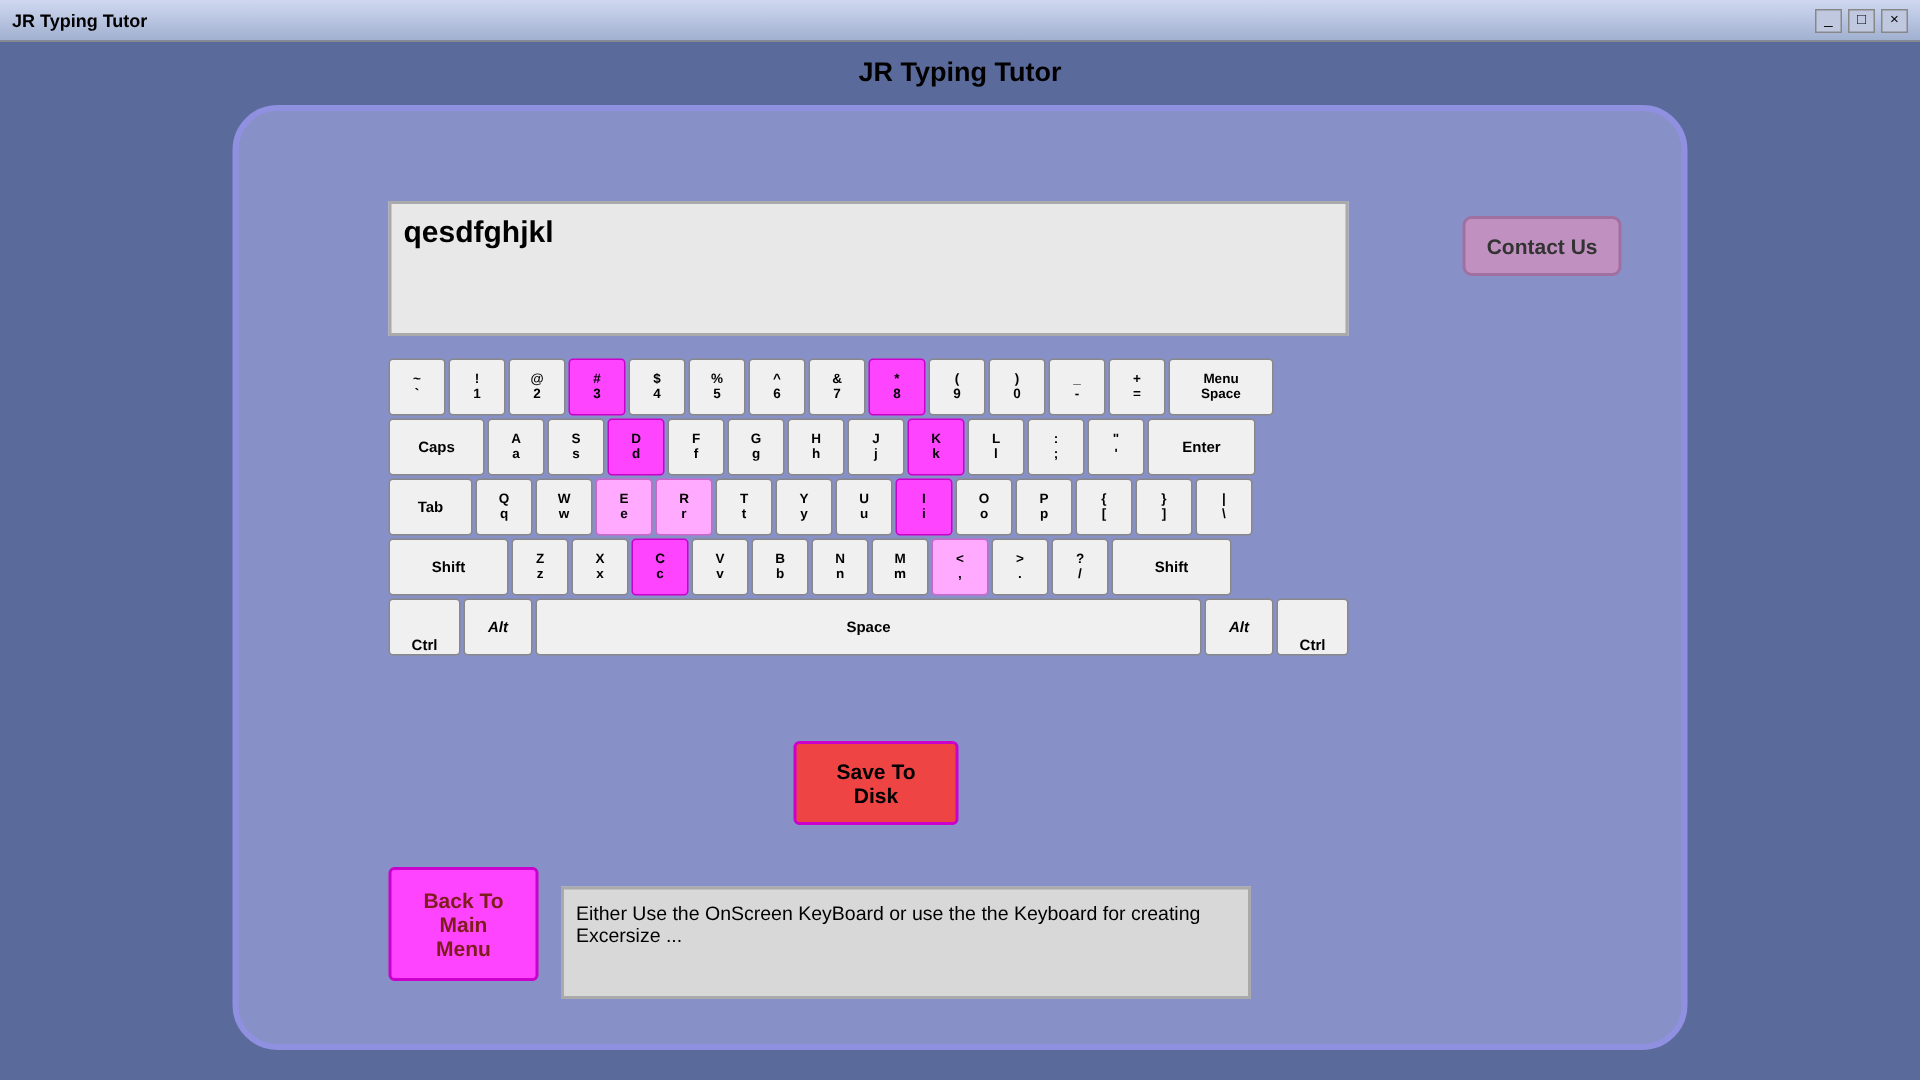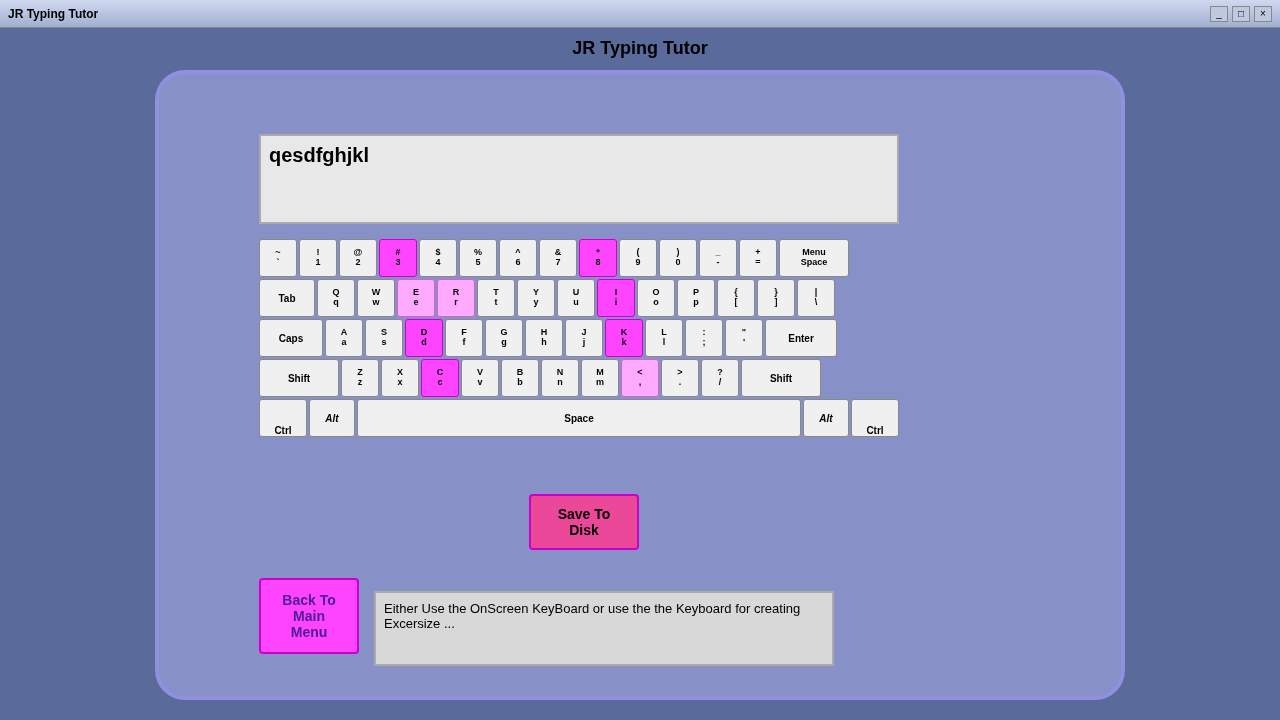--- a/index.html
+++ b/index.html
@@ -154,21 +154,21 @@
     .key.wide-backspace { min-width: 70px; }
     .key.wide-enter { min-width: 72px; }
     .key.wide-ctrl { min-width: 48px; justify-content: flex-end; }
     .key.wide-alt { min-width: 46px; font-style: italic; }
 
     
     .save-btn {
       position: absolute;
       top: 420px;
       left: 370px;
-      background: #ec4899;
+      background: #ef4444;
       border: 2px solid #cc00cc;
       border-radius: 4px;
       padding: 10px 20px;
       font-size: 14px;
       font-weight: bold;
       color: #000;
       cursor: pointer;
       text-align: center;
       width: 110px;
     }
@@ -177,21 +177,21 @@
     .back-btn {
       position: absolute;
       bottom: 42px;
       left: 100px;
       background: #ff44ff;
       border: 2px solid #cc00cc;
       border-radius: 4px;
       padding: 12px 14px;
       font-size: 14px;
       font-weight: bold;
-      color: #4c1d95;
+      color: #7f1d1d;
       cursor: pointer;
       text-align: center;
       width: 100px;
     }
 
     
     .info-box {
       position: absolute;
       bottom: 30px;
       left: 215px;
@@ -215,20 +215,21 @@
     <div class="tb-btn">×</div>
   </div>
 </div>
 
 <div class="app-title">JR Typing Tutor</div>
 
 <div class="main-container">
 
   <div class="text-area">qesdfghjkl</div>
 
+  <button class="contact-us-btn">Contact Us</button>
 
   <div class="keyboard">
 
     <div class="key-row">
       <div class="key">
           <span class="top-char">~</span>
           <span class="bot-char">`</span>
         </div>
       <div class="key">
           <span class="top-char">!</span>
@@ -278,20 +279,73 @@
           <span class="top-char">+</span>
           <span class="bot-char">=</span>
         </div>
       <div class="key wide-backspace">
           <span class="top-char">Menu</span>
           <span class="bot-char">Space</span>
         </div>
     </div>
 
     <div class="key-row">
+      <div class="key wide-caps">
+          <span>Caps</span>
+        </div>
+      <div class="key">
+          <span class="top-char">A</span>
+          <span class="bot-char">a</span>
+        </div>
+      <div class="key">
+          <span class="top-char">S</span>
+          <span class="bot-char">s</span>
+        </div>
+      <div class="key highlighted">
+          <span class="top-char">D</span>
+          <span class="bot-char">d</span>
+        </div>
+      <div class="key">
+          <span class="top-char">F</span>
+          <span class="bot-char">f</span>
+        </div>
+      <div class="key">
+          <span class="top-char">G</span>
+          <span class="bot-char">g</span>
+        </div>
+      <div class="key">
+          <span class="top-char">H</span>
+          <span class="bot-char">h</span>
+        </div>
+      <div class="key">
+          <span class="top-char">J</span>
+          <span class="bot-char">j</span>
+        </div>
+      <div class="key highlighted">
+          <span class="top-char">K</span>
+          <span class="bot-char">k</span>
+        </div>
+      <div class="key">
+          <span class="top-char">L</span>
+          <span class="bot-char">l</span>
+        </div>
+      <div class="key">
+          <span class="top-char">:</span>
+          <span class="bot-char">;</span>
+        </div>
+      <div class="key">
+          <span class="top-char">"</span>
+          <span class="bot-char">'</span>
+        </div>
+      <div class="key wide-enter">
+          <span>Enter</span>
+        </div>
+    </div>
+
+    <div class="key-row">
       <div class="key wide-2">
           <span>Tab</span>
         </div>
       <div class="key">
           <span class="top-char">Q</span>
           <span class="bot-char">q</span>
         </div>
       <div class="key">
           <span class="top-char">W</span>
           <span class="bot-char">w</span>
@@ -336,73 +390,20 @@
           <span class="top-char">}</span>
           <span class="bot-char">]</span>
         </div>
       <div class="key">
           <span class="top-char">|</span>
           <span class="bot-char">\</span>
         </div>
     </div>
 
     <div class="key-row">
-      <div class="key wide-caps">
-          <span>Caps</span>
-        </div>
-      <div class="key">
-          <span class="top-char">A</span>
-          <span class="bot-char">a</span>
-        </div>
-      <div class="key">
-          <span class="top-char">S</span>
-          <span class="bot-char">s</span>
-        </div>
-      <div class="key highlighted">
-          <span class="top-char">D</span>
-          <span class="bot-char">d</span>
-        </div>
-      <div class="key">
-          <span class="top-char">F</span>
-          <span class="bot-char">f</span>
-        </div>
-      <div class="key">
-          <span class="top-char">G</span>
-          <span class="bot-char">g</span>
-        </div>
-      <div class="key">
-          <span class="top-char">H</span>
-          <span class="bot-char">h</span>
-        </div>
-      <div class="key">
-          <span class="top-char">J</span>
-          <span class="bot-char">j</span>
-        </div>
-      <div class="key highlighted">
-          <span class="top-char">K</span>
-          <span class="bot-char">k</span>
-        </div>
-      <div class="key">
-          <span class="top-char">L</span>
-          <span class="bot-char">l</span>
-        </div>
-      <div class="key">
-          <span class="top-char">:</span>
-          <span class="bot-char">;</span>
-        </div>
-      <div class="key">
-          <span class="top-char">"</span>
-          <span class="bot-char">'</span>
-        </div>
-      <div class="key wide-enter">
-          <span>Enter</span>
-        </div>
-    </div>
-
-    <div class="key-row">
       <div class="key wide-shift">
           <span>Shift</span>
         </div>
       <div class="key">
           <span class="top-char">Z</span>
           <span class="bot-char">z</span>
         </div>
       <div class="key">
           <span class="top-char">X</span>
           <span class="bot-char">x</span>

